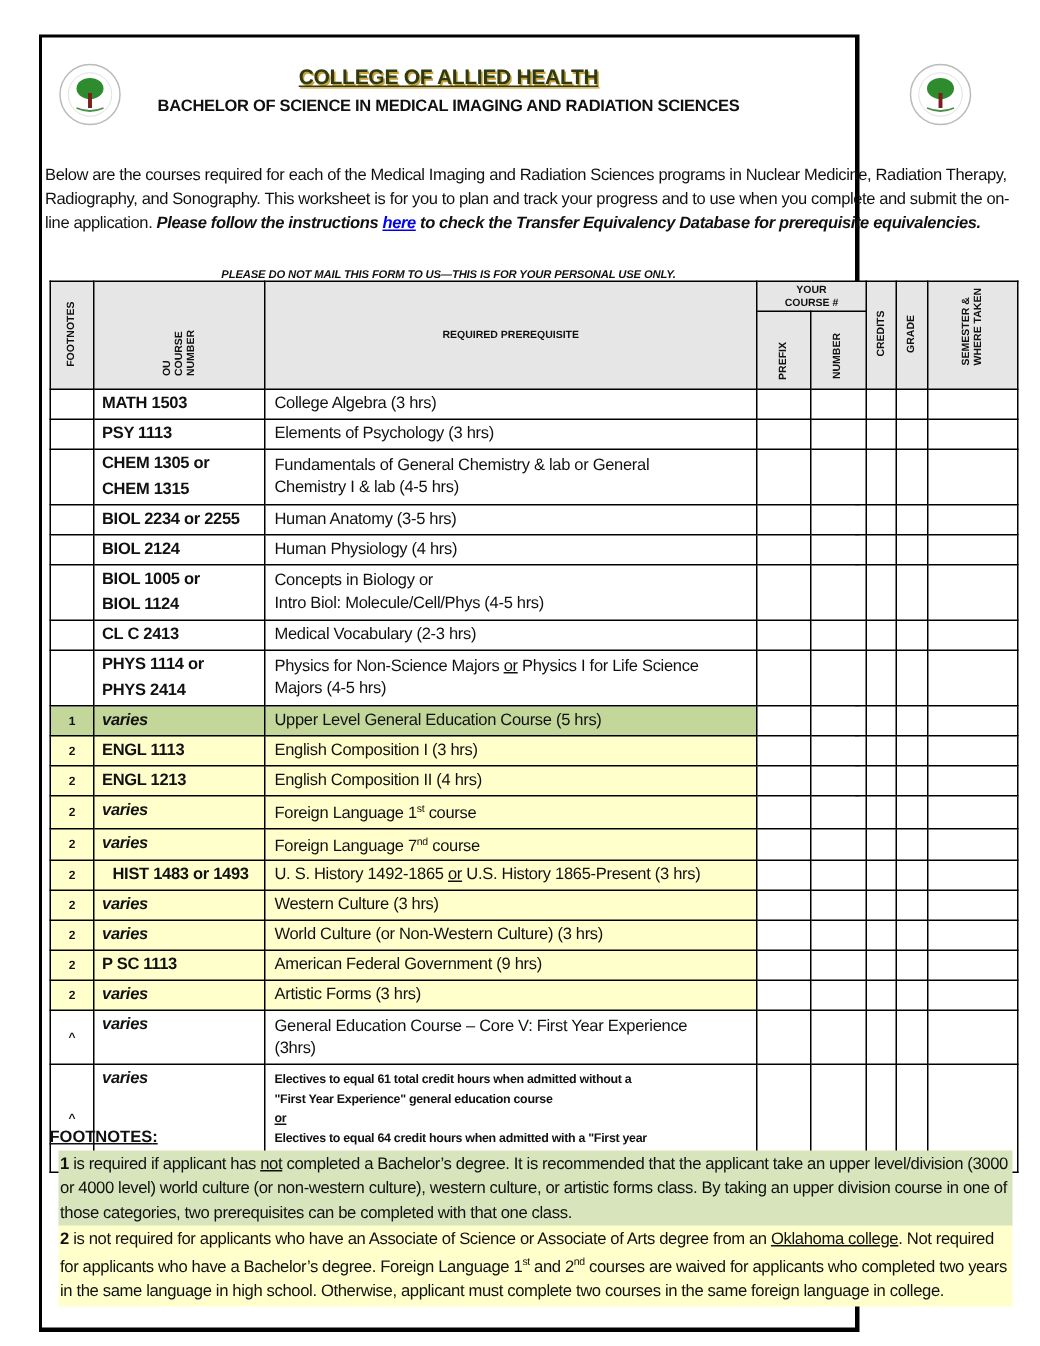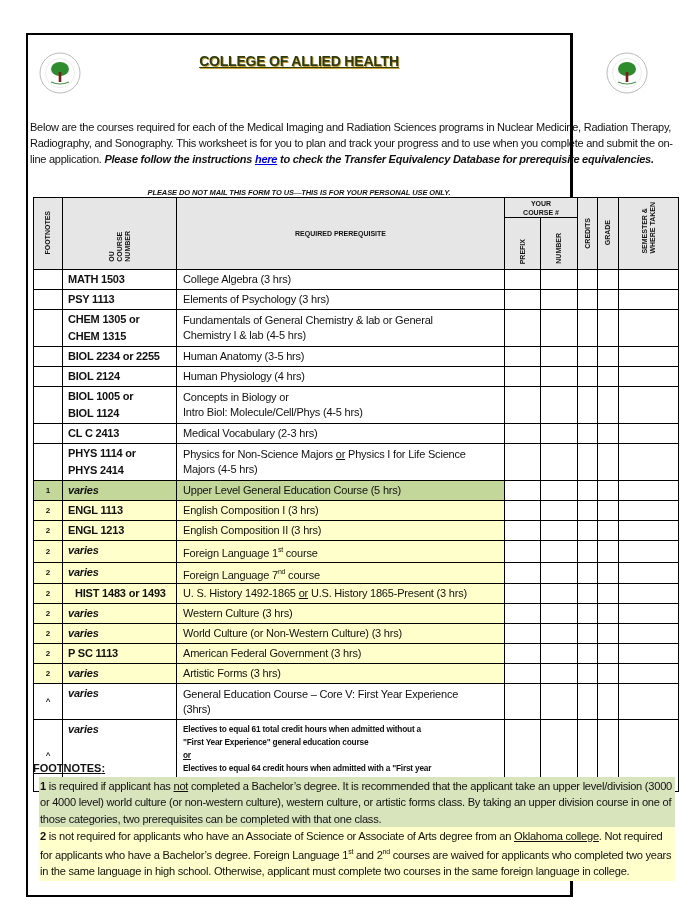--- a/index.html
+++ b/index.html
@@ -1,19 +1,19 @@
 <!DOCTYPE html>
 <html><head>
 <meta charset="utf-8">
 <style>
   * { box-sizing: border-box; margin: 0; padding: 0; }
   html, body { width: 693px; height: 897px; background: #ffffff; overflow: hidden; }
   body { font-family: "Liberation Sans", sans-serif; color: #111; position: relative; }
   .page {
-    position: absolute; left: 26px; top: 33px; width: 547px; height: 865px;
+    position: absolute; left: 26px; top: 23px; width: 547px; height: 865px;
     border: 2px solid #000; border-right-width: 3px; border-bottom-width: 3px;
   }
   .logo { position: absolute; top: 16px; width: 44px; height: 44px; }
   .logo.left { left: 10px; }
   .logo.right { left: 577px; }
   .header { position: absolute; left: 0; right: 0; top: 18px; text-align: center; }
   .h-title {
     font-weight: bold; font-size: 14px; color: #2d3a12; text-decoration: underline;
     letter-spacing: -0.2px; text-shadow: 1px 1px 0 #c9a23a;
   }
@@ -73,20 +73,21 @@
   <svg class="logo right" viewBox="0 0 44 44">
     <circle cx="22" cy="22" r="20" fill="#fff" stroke="#bbb" stroke-width="1"></circle>
     <circle cx="22" cy="22" r="14.5" fill="none" stroke="#ddd" stroke-width="0.6"></circle>
     <ellipse cx="22" cy="18" rx="9" ry="7" fill="#2e8b2e"></ellipse>
     <rect x="20.7" y="21" width="2.6" height="10" fill="#7a1e1e"></rect>
     <path d="M13 31 Q22 35 31 31" stroke="#4a8f4a" stroke-width="1.2" fill="none"></path>
   </svg>
 
   <div class="header">
     <div class="h-title">COLLEGE OF ALLIED HEALTH</div>
+    <div class="h-sub">BACHELOR OF SCIENCE IN MEDICAL IMAGING AND RADIATION SCIENCES</div>
   </div>
 
   <div class="intro"><span>Below are the courses required for each of the Medical Imaging and Radiation Sciences programs in Nuclear Medicine, Radiation Therapy, Radiography, and Sonography. This worksheet is for you to plan and track your progress and to use when you complete and submit the on-line application. </span><span class="em">Please follow the instructions </span><a>here</a><span class="em"> to check the Transfer Equivalency Database for prerequisite equivalencies.</span></div>
 
   <div class="notice">PLEASE DO NOT MAIL THIS FORM TO US—THIS IS FOR YOUR PERSONAL USE ONLY.</div>
 
   <table class="grid">
     <colgroup>
       <col style="width:29px">
         <col style="width:114px">
@@ -209,21 +210,21 @@
           <td class="prereq"><span>English Composition I (3 hrs)</span></td>
           <td class="input"></td>
           <td class="input"></td>
           <td class="input"></td>
           <td class="input"></td>
           <td class="input"></td>
         </tr>
         <tr class="yellow" style="height: 18px;">
           <td class="fn">2</td>
           <td class="course" style="vertical-align: top;"><span>ENGL 1213</span></td>
-          <td class="prereq"><span>English Composition II (3 hrs)</span></td>
+          <td class="prereq"><span>English Composition II (4 hrs)</span></td>
           <td class="input"></td>
           <td class="input"></td>
           <td class="input"></td>
           <td class="input"></td>
           <td class="input"></td>
         </tr>
         <tr class="yellow" style="height: 18px;">
           <td class="fn">2</td>
           <td class="course it" style="vertical-align: top;"><span>varies</span></td>
           <td class="prereq"><span>Foreign Language 1</span><sup>st</sup><span> course</span></td>
@@ -269,21 +270,21 @@
           <td class="prereq"><span>World Culture (or Non-Western Culture) (3 hrs)</span></td>
           <td class="input"></td>
           <td class="input"></td>
           <td class="input"></td>
           <td class="input"></td>
           <td class="input"></td>
         </tr>
         <tr class="yellow" style="height: 20px;">
           <td class="fn">2</td>
           <td class="course" style="vertical-align: top;"><span>P SC 1113</span></td>
-          <td class="prereq"><span>American Federal Government (3 hrs)</span></td>
+          <td class="prereq"><span>American Federal Government (9 hrs)</span></td>
           <td class="input"></td>
           <td class="input"></td>
           <td class="input"></td>
           <td class="input"></td>
           <td class="input"></td>
         </tr>
         <tr class="yellow" style="height: 20px;">
           <td class="fn">2</td>
           <td class="course it" style="vertical-align: top;"><span>varies</span></td>
           <td class="prereq"><span>Artistic Forms (3 hrs)</span></td>

